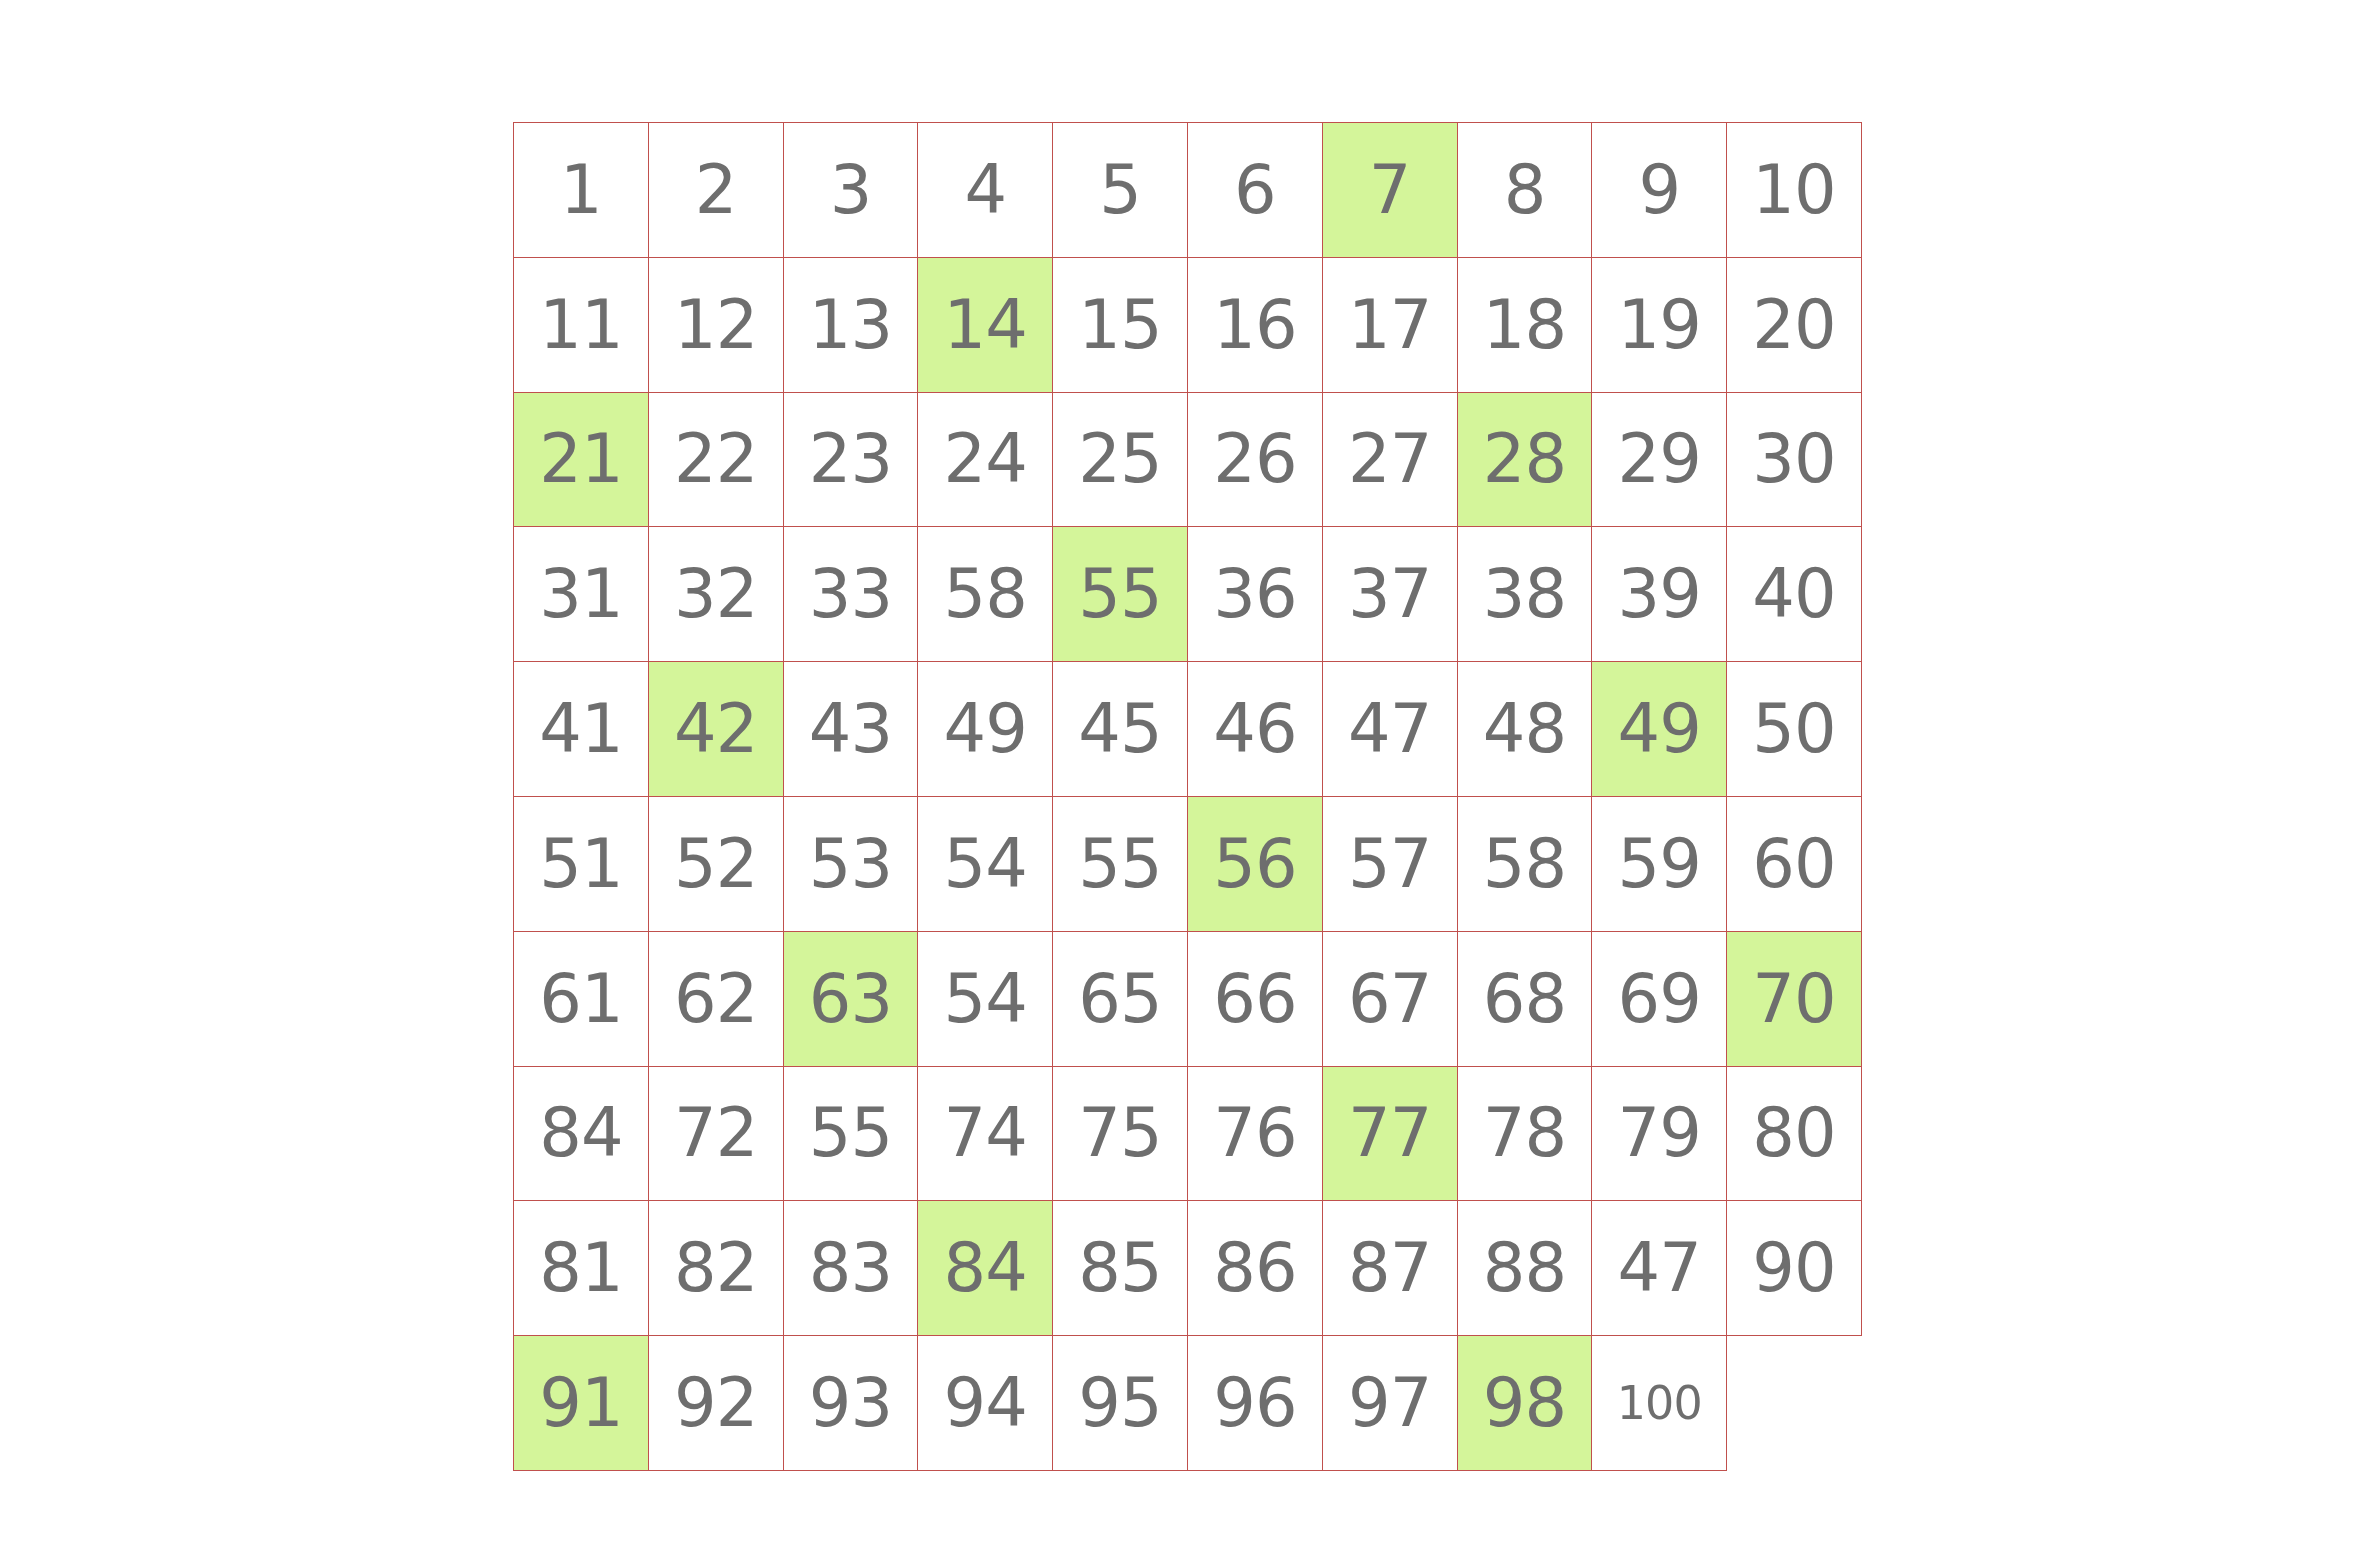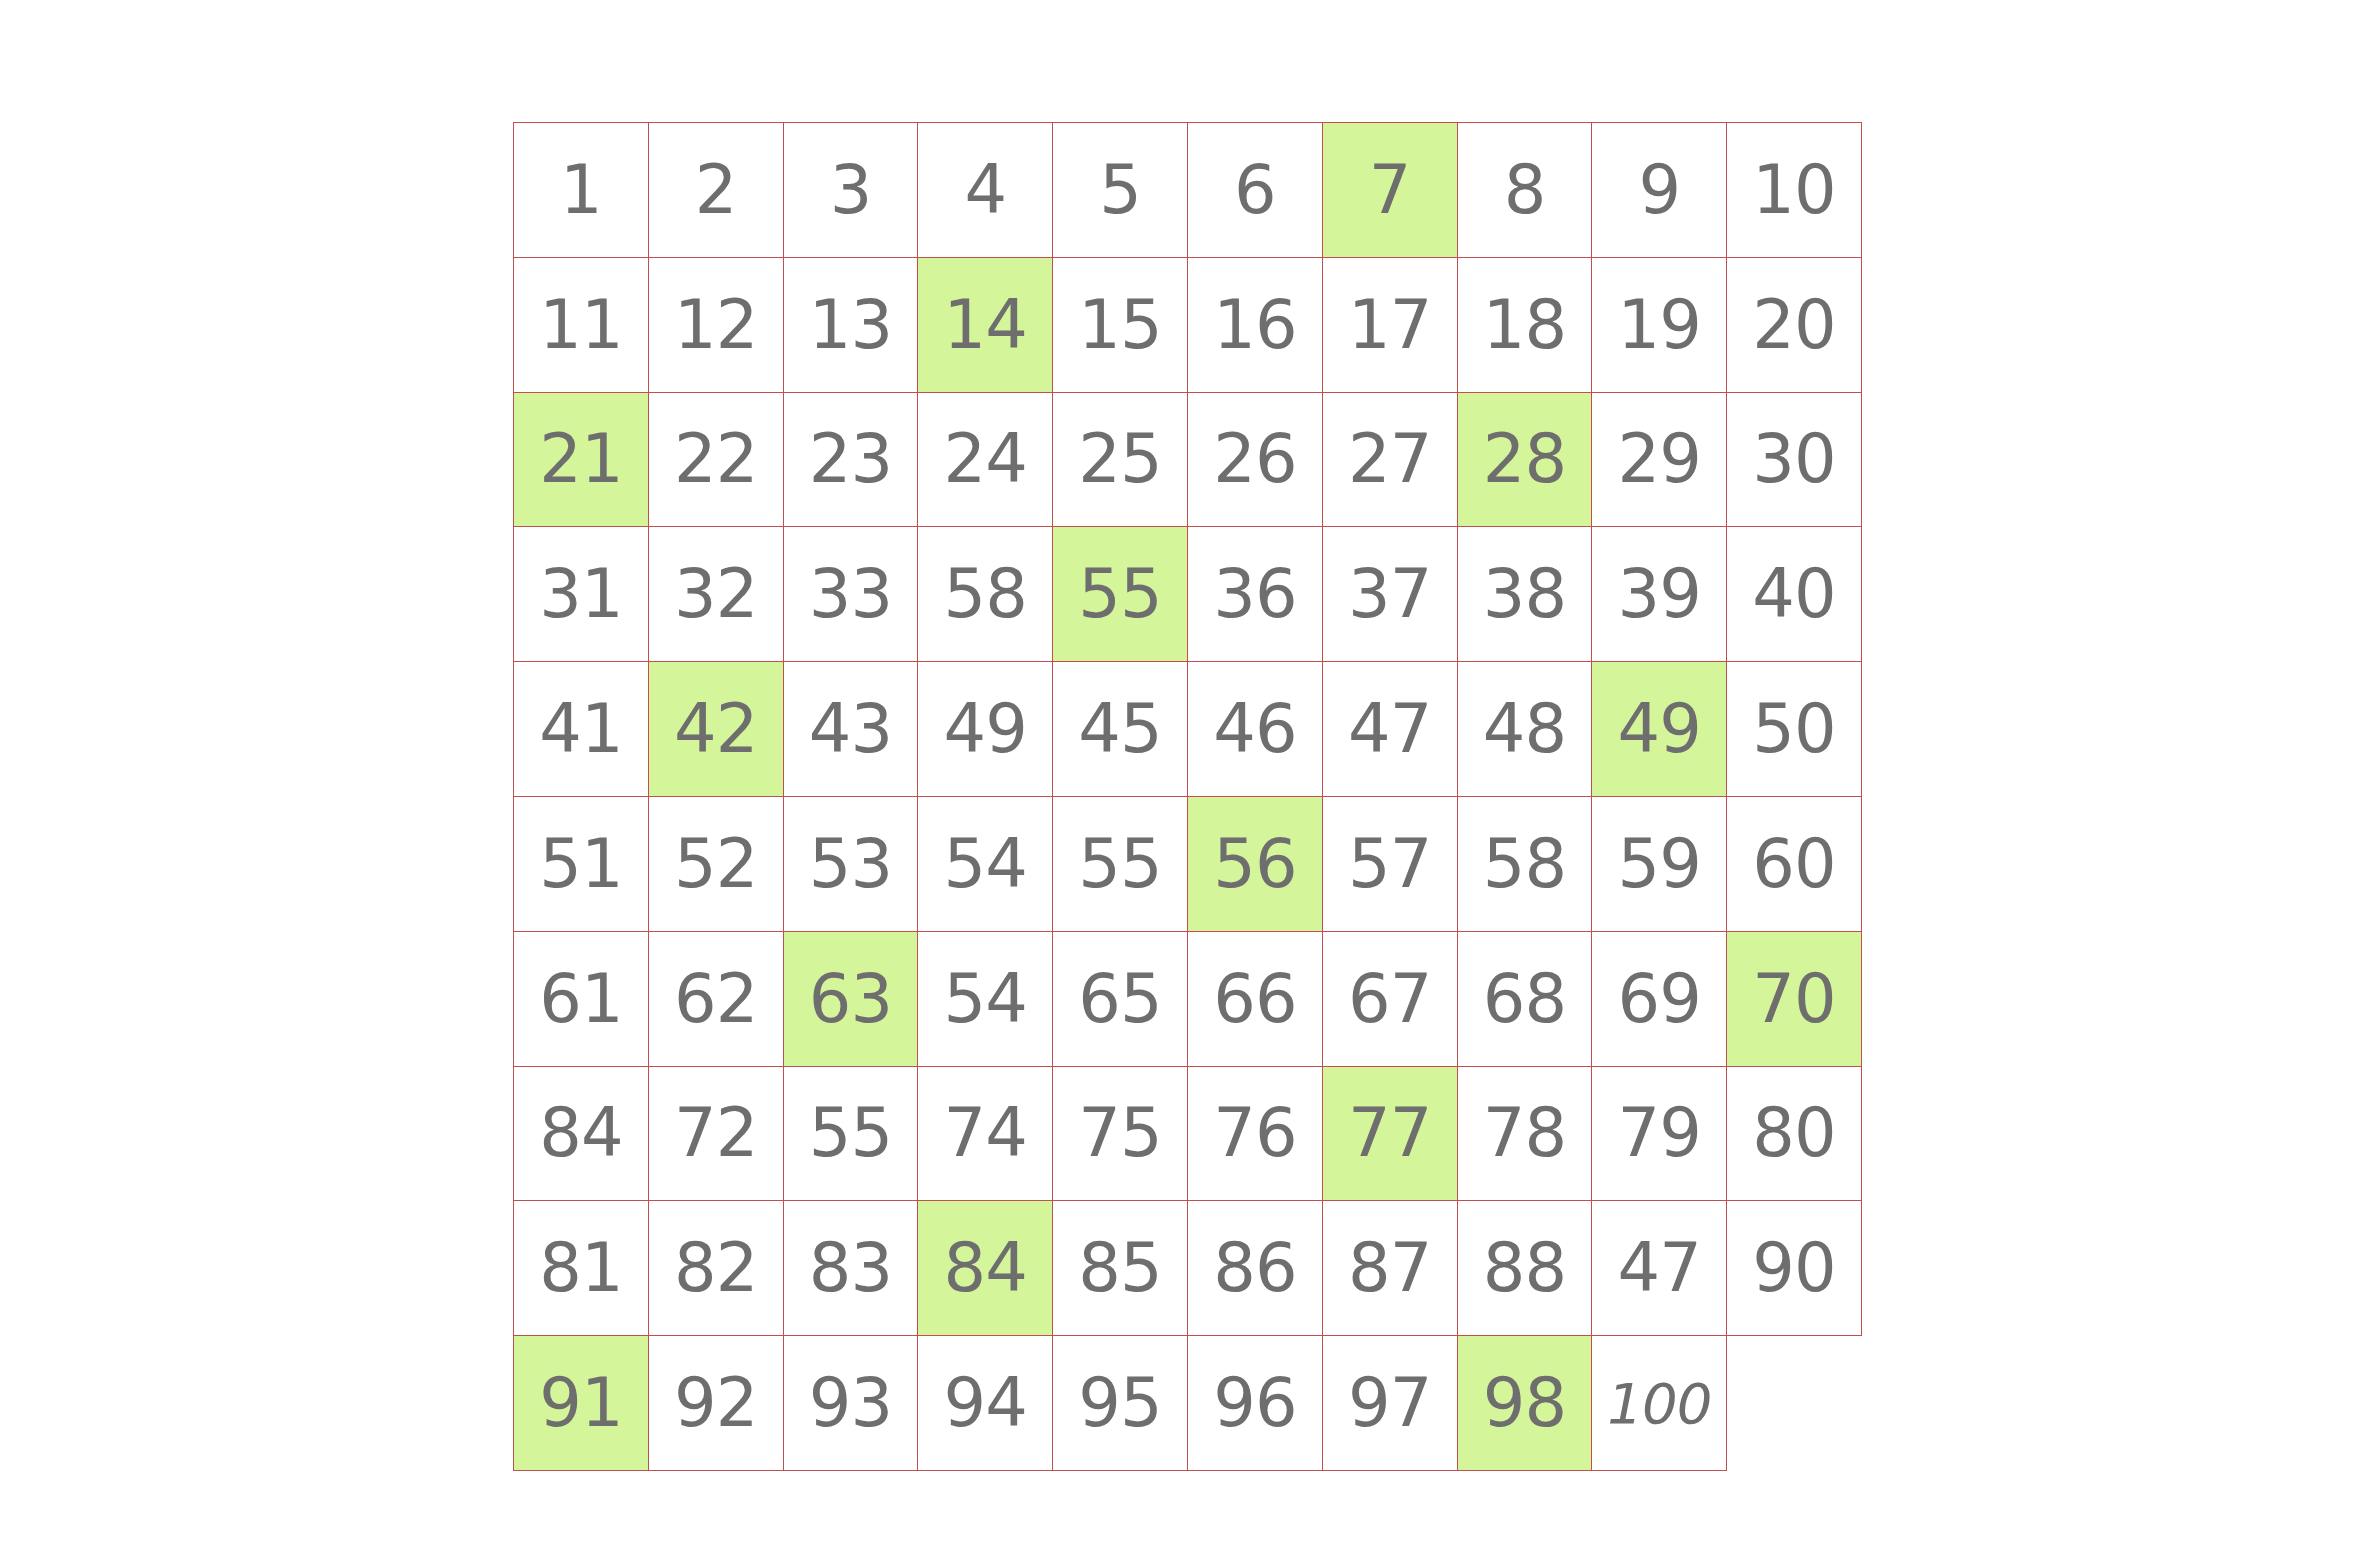--- a/index.html
+++ b/index.html
@@ -13,21 +13,21 @@
     border-top:1.9px solid #c0504d; border-left:1.9px solid #c0504d;
     box-sizing:border-box;
   }
   .cell {
     border-right:1.9px solid #c0504d; border-bottom:1.9px solid #c0504d;
     display:flex; align-items:center; justify-content:center;
     color:#6e6e6e; font-size:67px; background:#ffffff;
     box-sizing:border-box; letter-spacing:-0.9px;
   }
   .cell.hl { background:#d4f59a; }
-  .cell.small { font-size:56px;font-style:italic; }
+  .cell.small { font-size:46px; }
 </style>
 </head>
 <body>
 
 <div id="grid">
     <div class="cell">1</div>
     <div class="cell">2</div>
     <div class="cell">3</div>
     <div class="cell">4</div>
     <div class="cell">5</div>

